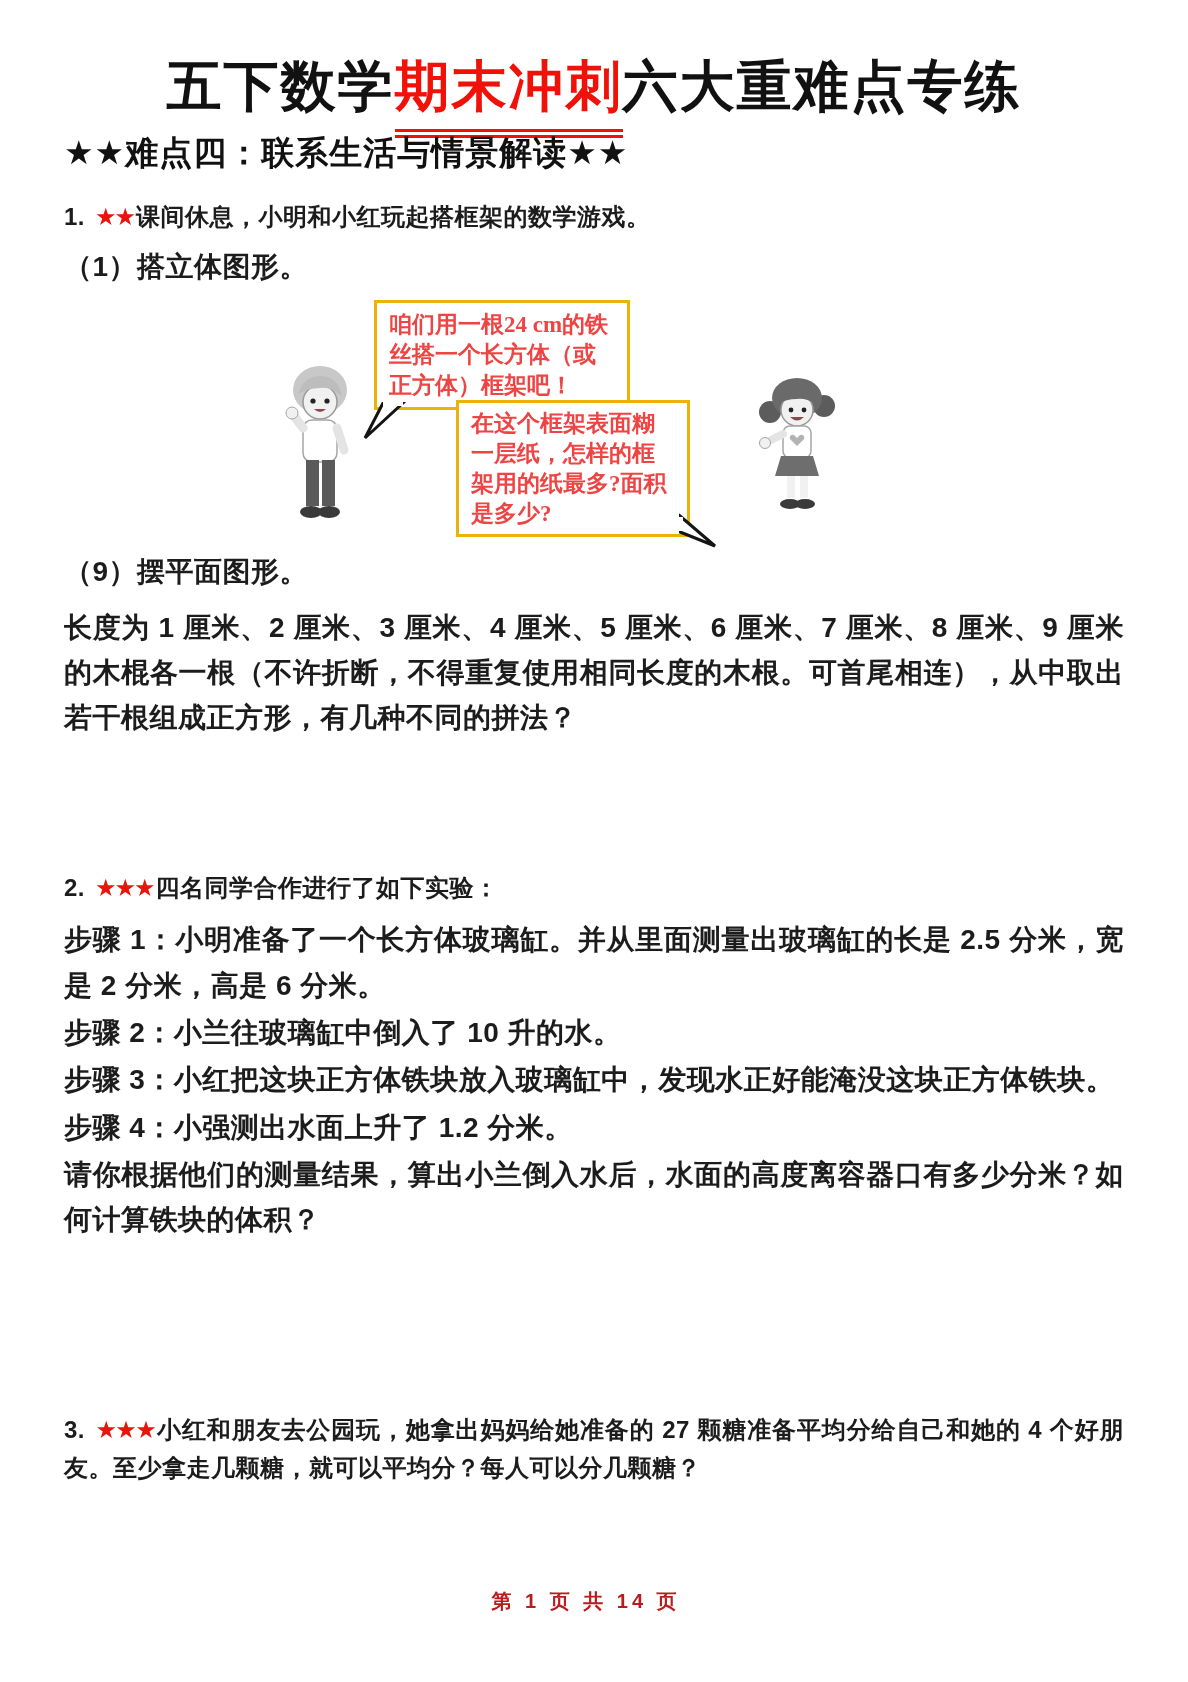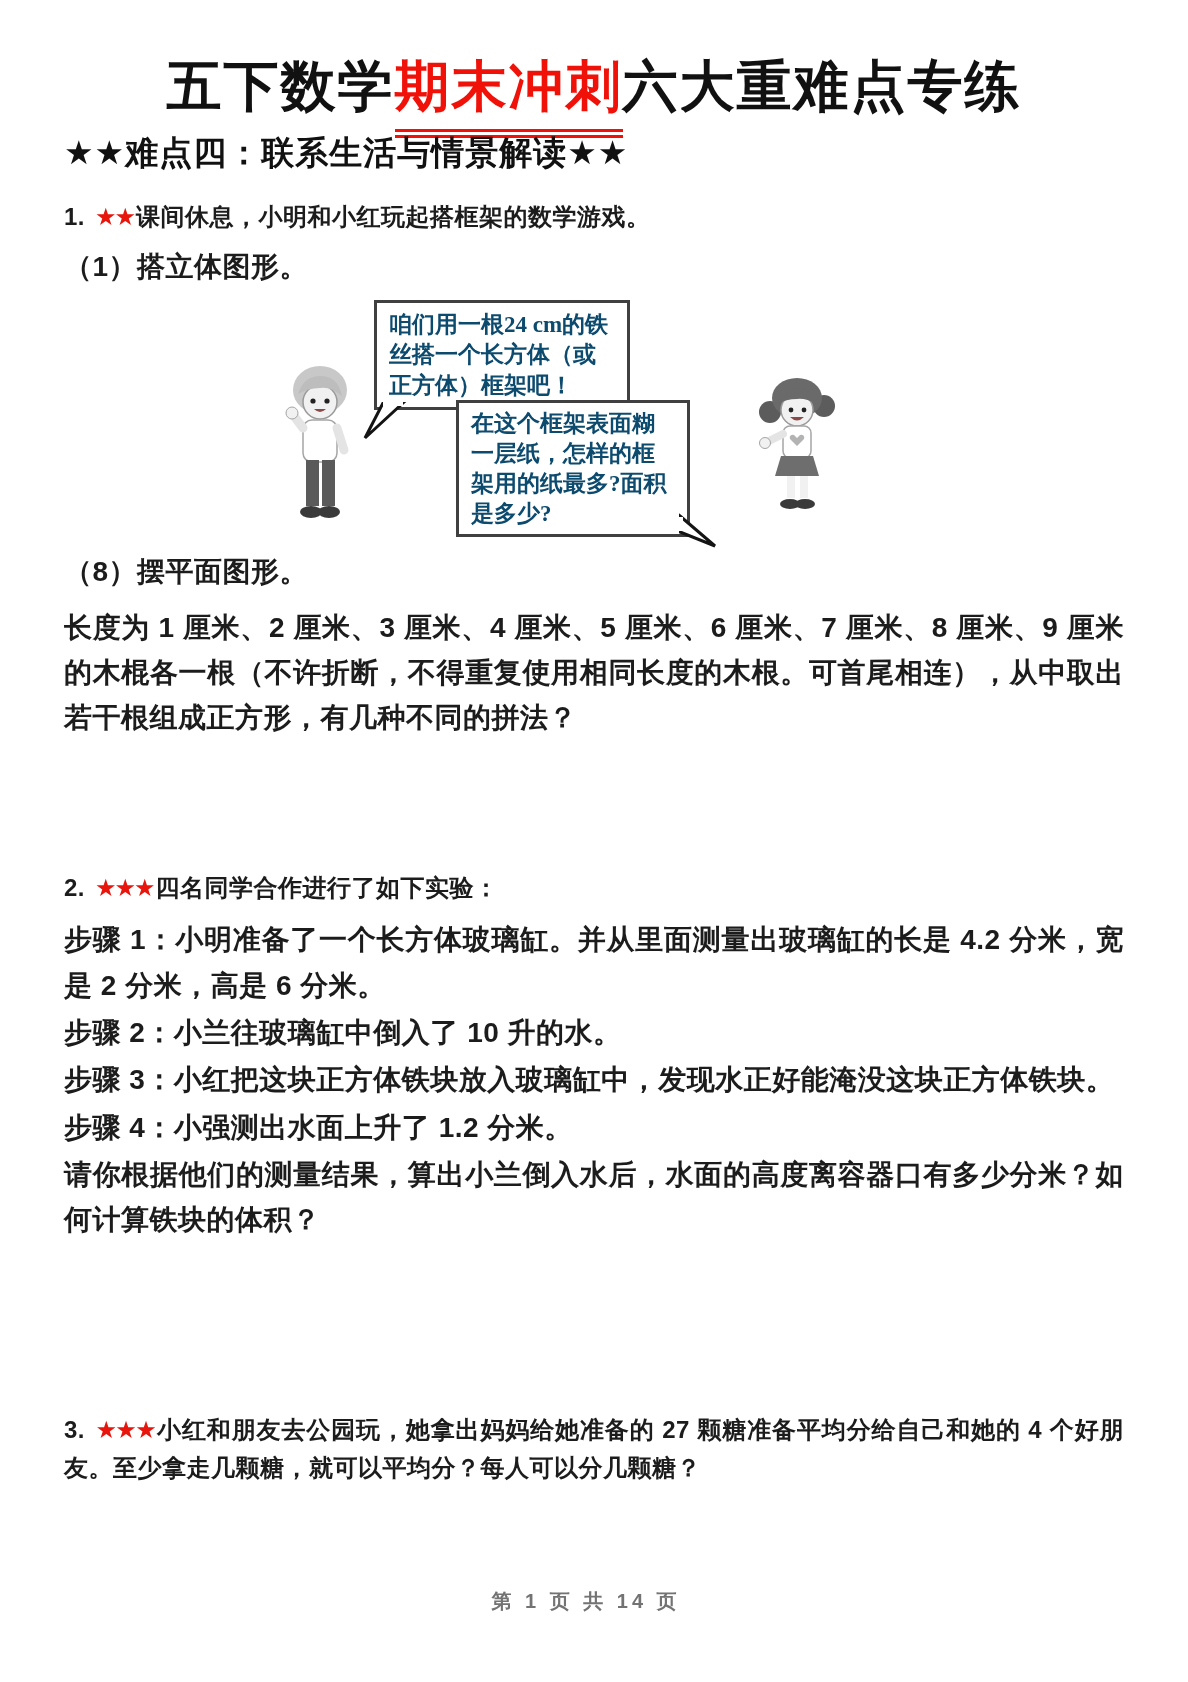--- a/index.html
+++ b/index.html
@@ -61,24 +61,24 @@
   .q1-head { margin-top: 22px; }
   .q1-sub1 { margin-top: 9px; }
   .illustration {
     position: relative;
     height: 242px;
     margin-top: 4px;
   }
   .bubble {
     position: absolute;
     background: #fff;
-    border: 3px solid #404040;
+    border: 3px solid #eab308;
     font-family: "Liberation Serif", "DejaVu Serif", serif;
     font-weight: 600;
-    color: #0c4a6e;
+    color: #ef4444;
     z-index: 2;
   }
   .bubble-1 {
     left: 310px; top: 6px; width: 256px;
     font-size: 23px; line-height: 1.32;
     padding: 7px 10px 6px 12px;
   }
   .bubble-2 {
     left: 392px; top: 106px; width: 234px;
     font-size: 23px; line-height: 1.3;
@@ -96,21 +96,21 @@
   .q2-head { margin-bottom: 10px; }
   .q2-step, .q2-question { margin-top: 2px; }
   .gap-2 { height: 168px; }
   .footer {
     position: absolute;
     left: 0; right: 16px;
     top: 1588px;
     text-align: center;
     font-size: 20px;
     font-weight: 600;
-    color: #737373;
+    color: #b91c1c;
     letter-spacing: 4px;
   }
 </style>
 </head>
 <body>
 
 <div class="page">
 
   <h1 class="doc-title"><span>五下数学</span><span class="hl">期末冲刺</span><span>六大重难点专练</span></h1>
 
@@ -170,29 +170,29 @@
       <path d="M39 66 l3 -3 a3 3 0 0 1 4 4 l-7 7 l-7 -7 a3 3 0 0 1 4 -4 Z" fill="#b3b3b3"></path>
       <polygon points="23,84 55,84 61,104 17,104" fill="#6e6e6e"></polygon>
       <rect x="29" y="104" width="8" height="22" fill="#f1f1f1"></rect>
       <rect x="42" y="104" width="8" height="22" fill="#f1f1f1"></rect>
       <ellipse cx="32" cy="132" rx="10" ry="5" fill="#3a3a3a"></ellipse>
       <ellipse cx="47" cy="132" rx="10" ry="5" fill="#3a3a3a"></ellipse>
     </svg>
 
   </div>
 
-  <div class="sub-label q1-sub2">（8）摆平面图形。</div>
+  <div class="sub-label q1-sub2">（9）摆平面图形。</div>
 
   <div class="para q1-para">长度为 1 厘米、2 厘米、3 厘米、4 厘米、5 厘米、6 厘米、7 厘米、8 厘米、9 厘米的木棍各一根（不许折断，不得重复使用相同长度的木根。可首尾相连），从中取出若干根组成正方形，有几种不同的拼法？</div>
 
   <div class="gap-1"></div>
 
   <div class="q-line q2-head"><span class="q-num">2.</span><span class="stars">★★★</span><span>四名同学合作进行了如下实验：</span></div>
 
-  <div class="para q2-step">步骤 1：小明准备了一个长方体玻璃缸。并从里面测量出玻璃缸的长是 4.2 分米，宽是 2 分米，高是 6 分米。</div>
+  <div class="para q2-step">步骤 1：小明准备了一个长方体玻璃缸。并从里面测量出玻璃缸的长是 2.5 分米，宽是 2 分米，高是 6 分米。</div>
   <div class="para q2-step">步骤 2：小兰往玻璃缸中倒入了 10 升的水。</div>
   <div class="para q2-step">步骤 3：小红把这块正方体铁块放入玻璃缸中，发现水正好能淹没这块正方体铁块。</div>
   <div class="para q2-step">步骤 4：小强测出水面上升了 1.2 分米。</div>
   <div class="para q2-question">请你根据他们的测量结果，算出小兰倒入水后，水面的高度离容器口有多少分米？如何计算铁块的体积？</div>
 
   <div class="gap-2"></div>
 
   <div class="q-line"><span class="q-num">3.</span><span class="stars">★★★</span><span>小红和朋友去公园玩，她拿出妈妈给她准备的 27 颗糖准备平均分给自己和她的 4 个好朋友。至少拿走几颗糖，就可以平均分？每人可以分几颗糖？</span></div>
 
   <div class="footer">第 1 页 共 14 页</div>

